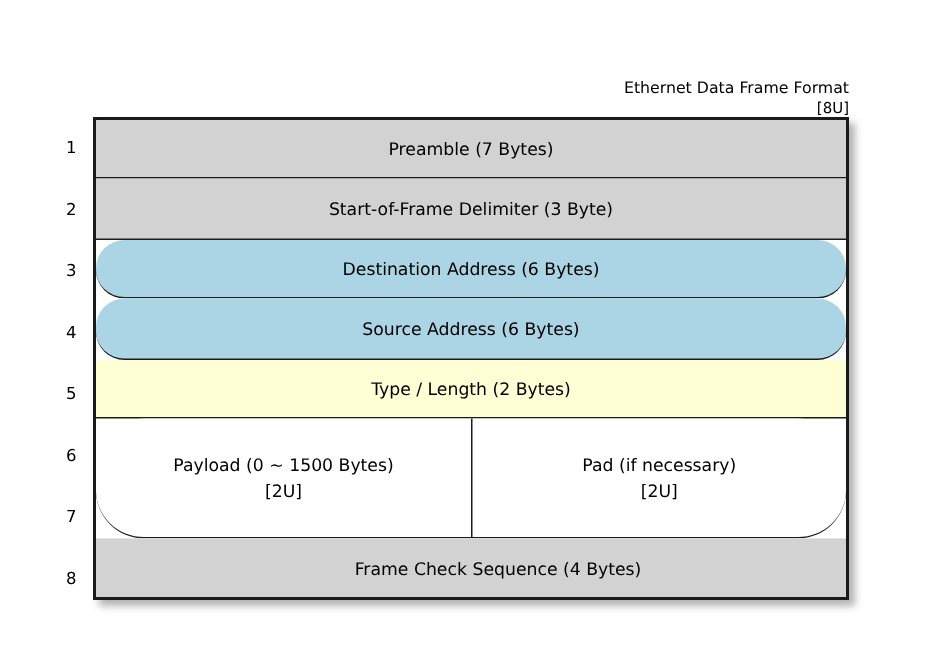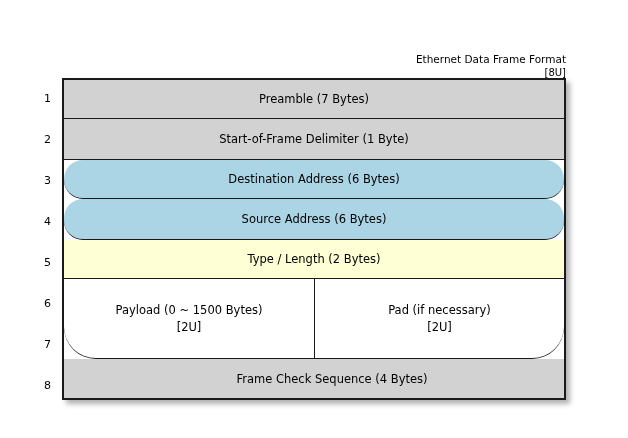--- a/index.html
+++ b/index.html
@@ -139,21 +139,21 @@
   <div class="row-number rn-h41">5</div>
   <div class="row-number rn-h41">6</div>
   <div class="row-number rn-h41">7</div>
   <div class="row-number rn-h40">8</div>
 </div>
 
 <div id="frame-table">
 
   <div class="frame-row h-preamble fill-grey">Preamble (7 Bytes)</div>
 
-  <div class="frame-row h-sfd fill-grey">Start-of-Frame Delimiter (1 Byte)</div>
+  <div class="frame-row h-sfd fill-grey">Start-of-Frame Delimiter (3 Byte)</div>
 
   <div class="frame-row h-dest fill-blue">Destination Address (6 Bytes)</div>
 
   <div class="frame-row h-src fill-blue">Source Address (6 Bytes)</div>
 
   <div class="frame-row h-type fill-yellow">Type / Length (2 Bytes)</div>
 
   <div class="frame-row h-payload fill-white split-row">
     <div class="split-cell left">
       <span>Payload (0 ~ 1500 Bytes)</span>

